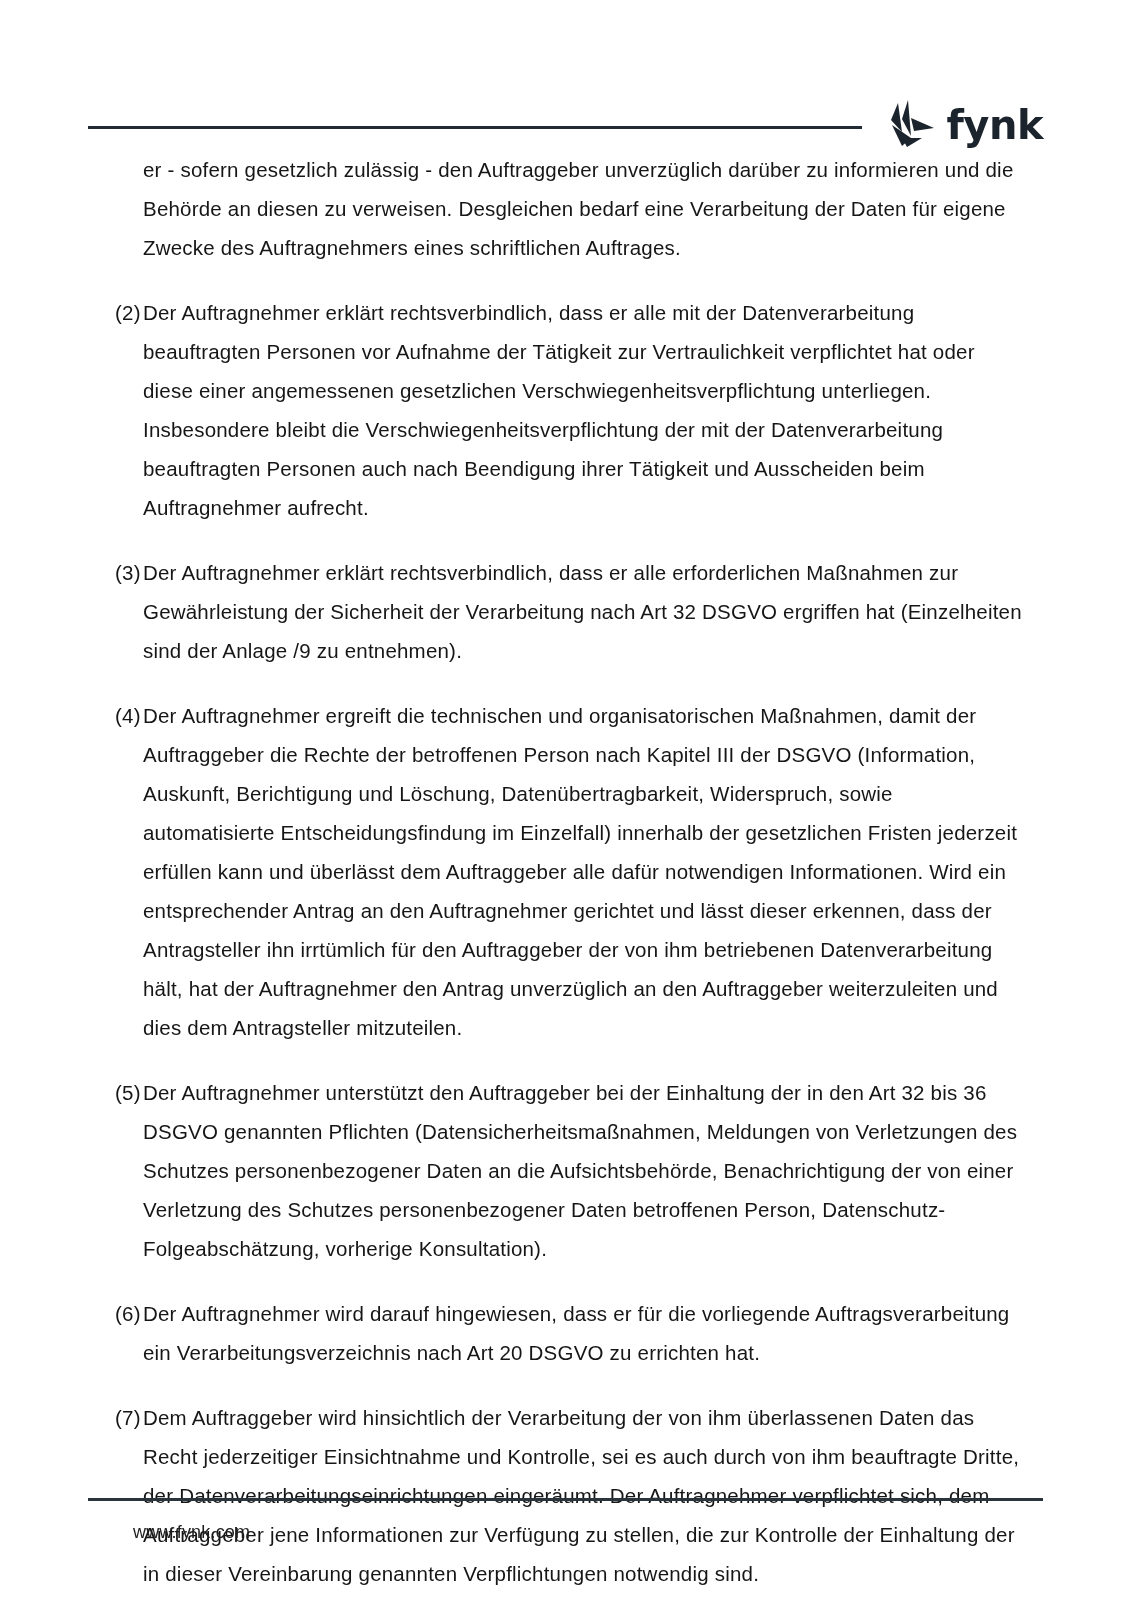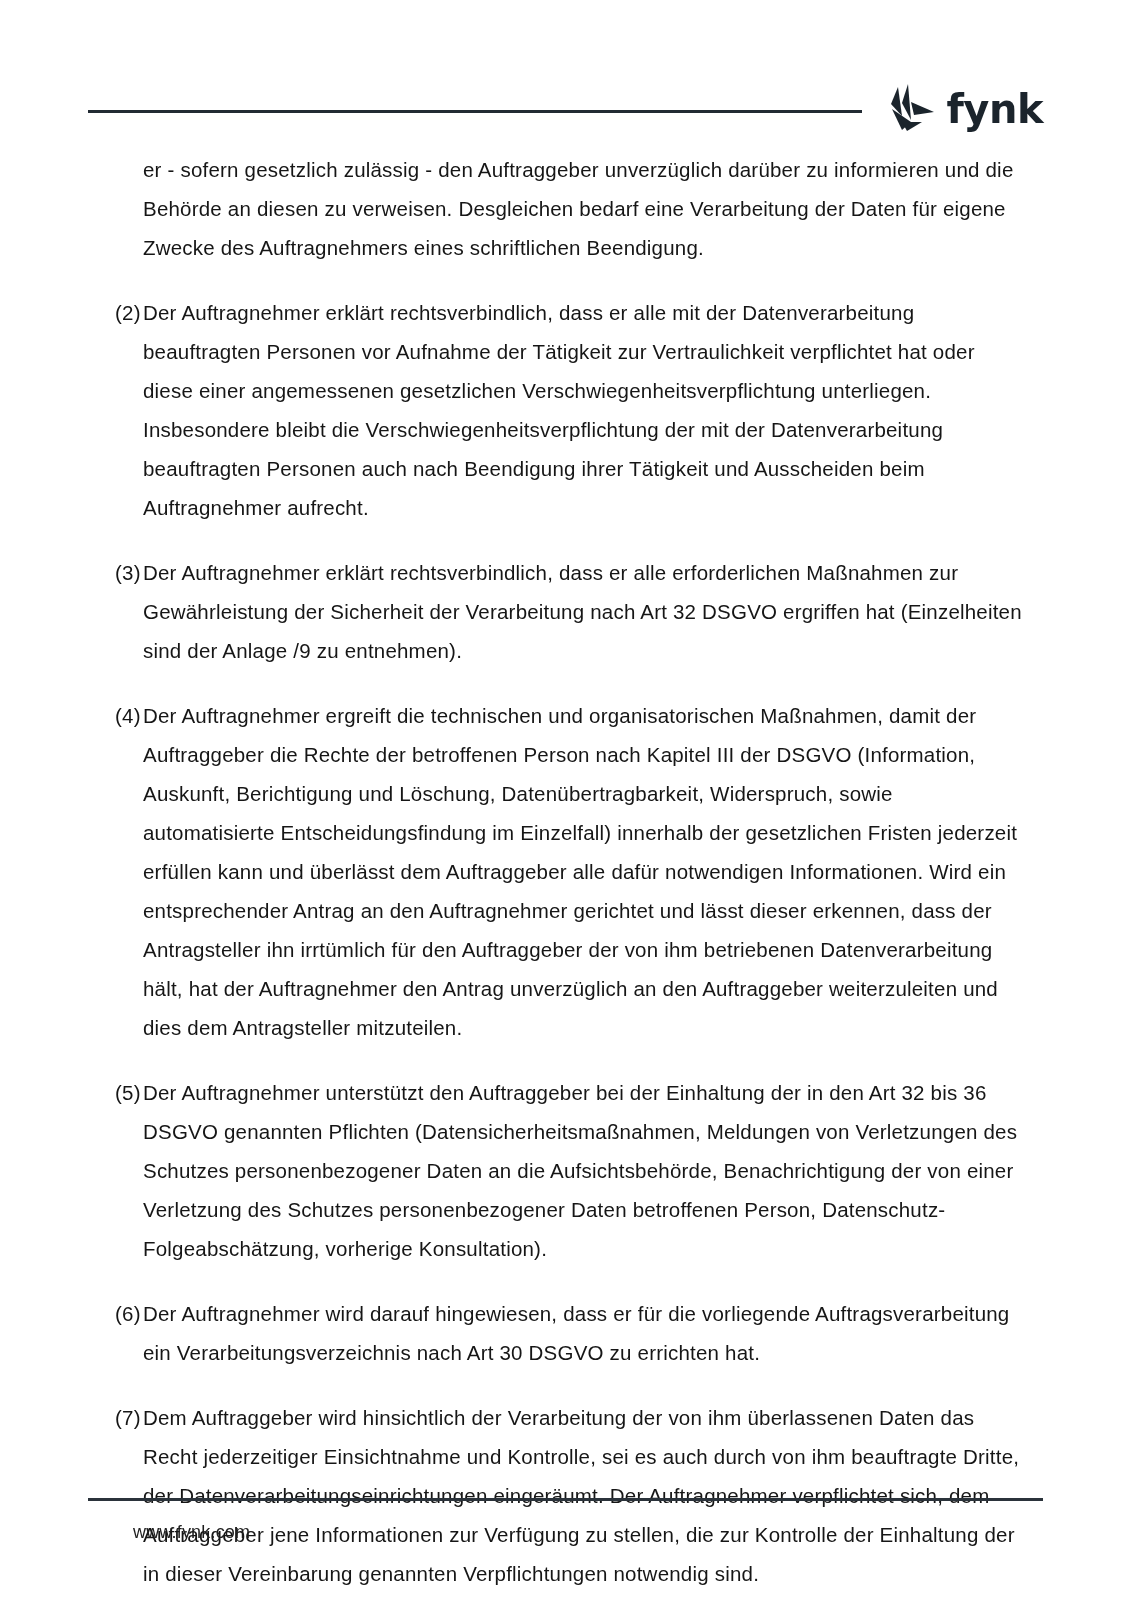--- a/index.html
+++ b/index.html
@@ -17,21 +17,21 @@
     width: 1131px;
     height: 1600px;
     background: #ffffff;
     box-sizing: border-box;
     overflow: hidden;
   }
 
   
   .page-header {
     position: absolute;
-    top: 84px;
+    top: 100px;
     left: 88px;
     right: 88px;
     height: 60px;
     display: flex;
     align-items: flex-start;
   }
   .header-rule {
     flex: 1 1 auto;
     height: 3px;
     background: #222b33;
@@ -131,21 +131,21 @@
         <polygon points="14,27 33,40 24,48" fill="#1b242c"></polygon>
         <polygon points="24,40 44,40 29,49" fill="#1b242c"></polygon>
       </svg>
       <span class="brand-word">fynk</span>
     </div>
   </div>
 
   <div class="content">
 
     <p class="para no-marker">
-      <span class="para-text">er - sofern gesetzlich zulässig - den Auftraggeber unverzüglich darüber zu informieren und die Behörde an diesen zu verweisen. Desgleichen bedarf eine Verarbeitung der Daten für eigene Zwecke des Auftragnehmers eines schriftlichen Beendigung.</span>
+      <span class="para-text">er - sofern gesetzlich zulässig - den Auftraggeber unverzüglich darüber zu informieren und die Behörde an diesen zu verweisen. Desgleichen bedarf eine Verarbeitung der Daten für eigene Zwecke des Auftragnehmers eines schriftlichen Auftrages.</span>
     </p>
 
     <p class="para">
       <span class="para-marker">(2)</span>
       <span class="para-text">Der Auftragnehmer erklärt rechtsverbindlich, dass er alle mit der Datenverarbeitung beauftragten Personen vor Aufnahme der Tätigkeit zur Vertraulichkeit verpflichtet hat oder diese einer angemessenen gesetzlichen Verschwiegenheitsverpflichtung unterliegen. Insbesondere bleibt die Verschwiegenheitsverpflichtung der mit der Datenverarbeitung beauftragten Personen auch nach Beendigung ihrer Tätigkeit und Ausscheiden beim Auftragnehmer aufrecht.</span>
     </p>
 
     <p class="para">
       <span class="para-marker">(3)</span>
       <span class="para-text">Der Auftragnehmer erklärt rechtsverbindlich, dass er alle erforderlichen Maßnahmen zur Gewährleistung der Sicherheit der Verarbeitung nach Art 32 DSGVO ergriffen hat (Einzelheiten sind der Anlage /9 zu entnehmen).</span>
@@ -156,21 +156,21 @@
       <span class="para-text">Der Auftragnehmer ergreift die technischen und organisatorischen Maßnahmen, damit der Auftraggeber die Rechte der betroffenen Person nach Kapitel III der DSGVO (Information, Auskunft, Berichtigung und Löschung, Datenübertragbarkeit, Widerspruch, sowie automatisierte Entscheidungsfindung im Einzelfall) innerhalb der gesetzlichen Fristen jederzeit erfüllen kann und überlässt dem Auftraggeber alle dafür notwendigen Informationen. Wird ein entsprechender Antrag an den Auftragnehmer gerichtet und lässt dieser erkennen, dass der Antragsteller ihn irrtümlich für den Auftraggeber der von ihm betriebenen Datenverarbeitung hält, hat der Auftragnehmer den Antrag unverzüglich an den Auftraggeber weiterzuleiten und dies dem Antragsteller mitzuteilen.</span>
     </p>
 
     <p class="para">
       <span class="para-marker">(5)</span>
       <span class="para-text">Der Auftragnehmer unterstützt den Auftraggeber bei der Einhaltung der in den Art 32 bis 36 DSGVO genannten Pflichten (Datensicherheitsmaßnahmen, Meldungen von Verletzungen des Schutzes personenbezogener Daten an die Aufsichtsbehörde, Benachrichtigung der von einer Verletzung des Schutzes personenbezogener Daten betroffenen Person, Datenschutz-Folgeabschätzung, vorherige Konsultation).</span>
     </p>
 
     <p class="para">
       <span class="para-marker">(6)</span>
-      <span class="para-text">Der Auftragnehmer wird darauf hingewiesen, dass er für die vorliegende Auftragsverarbeitung ein Verarbeitungsverzeichnis nach Art 30 DSGVO zu errichten hat.</span>
+      <span class="para-text">Der Auftragnehmer wird darauf hingewiesen, dass er für die vorliegende Auftragsverarbeitung ein Verarbeitungsverzeichnis nach Art 20 DSGVO zu errichten hat.</span>
     </p>
 
     <p class="para">
       <span class="para-marker">(7)</span>
       <span class="para-text">Dem Auftraggeber wird hinsichtlich der Verarbeitung der von ihm überlassenen Daten das Recht jederzeitiger Einsichtnahme und Kontrolle, sei es auch durch von ihm beauftragte Dritte, der Datenverarbeitungseinrichtungen eingeräumt. Der Auftragnehmer verpflichtet sich, dem Auftraggeber jene Informationen zur Verfügung zu stellen, die zur Kontrolle der Einhaltung der in dieser Vereinbarung genannten Verpflichtungen notwendig sind.</span>
     </p>
 
   </div>
 
   <div class="page-footer">

